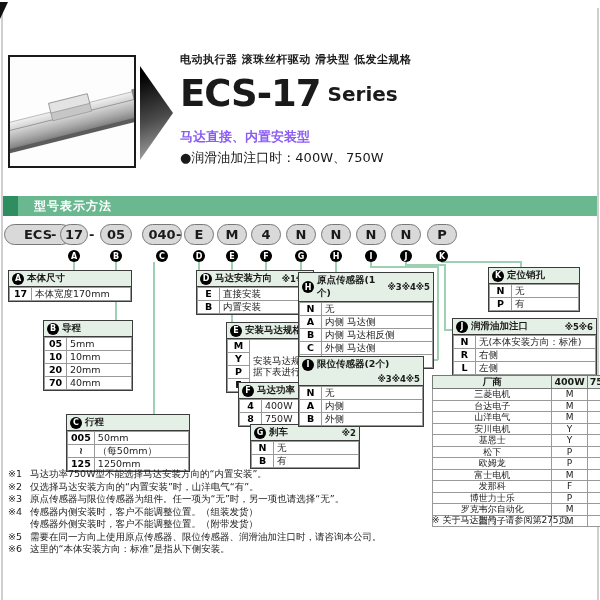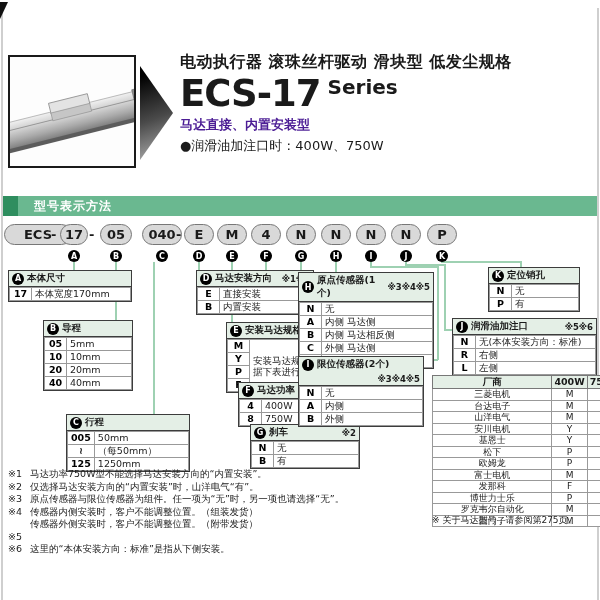--- a/index.html
+++ b/index.html
@@ -14,25 +14,25 @@
   .corner-mark { position:absolute; left:0; top:2px; width:8px; height:17px; background:#111;
     clip-path:polygon(0 0,100% 0,0 100%); z-index:3; }
 
   
   .photo-box { position:absolute; left:8px; top:55px; width:128px; height:113px;
     border:2px solid #1a1a1a; background:#fdfdfd; z-index:2; }
   .big-arrow { position:absolute; left:140px; top:66px; width:33px; height:94px;
     background:linear-gradient(160deg,#000 10%,#4a4a4a 55%,#b5b5b5 100%);
     clip-path:polygon(0 0,100% 50%,0 100%); z-index:2; }
   .head-text { position:absolute; left:180px; top:52px; width:410px; z-index:2; }
-  .subtitle { font-size:16px; font-weight:bold; letter-spacing:0.5px; }
-  .series-line { margin-top:2px; display:flex; align-items:flex-start; }
+  .subtitle { font-size:11px; font-weight:bold; letter-spacing:0.5px; }
+  .series-line { margin-top:8px; display:flex; align-items:center; }
   .series-big { font-size:37px; font-weight:900; letter-spacing:-1px; line-height:1.0; }
   .series-suffix { font-size:20px; font-weight:bold; margin-left:7px; }
-  .type-line { margin-top:4px; font-size:13px; font-weight:bold; color:#4c1d95; }
+  .type-line { margin-top:16px; font-size:13px; font-weight:bold; color:#8b5cf6; }
   .power-line { margin-top:3px; font-size:13px; }
 
   
   .section-bar { position:absolute; left:3px; top:196px; width:594px; height:20px;
     background:#6ab890; display:flex; align-items:center; z-index:2; }
   .section-bar .sq { width:15px; height:20px; background:#2f8e5f; margin-right:16px; flex:none; }
   .section-bar .st { color:#fff; font-size:12px; font-weight:bold; letter-spacing:1px; }
 
   
   .pcol { position:absolute; top:224px; display:flex; flex-direction:column; align-items:center; z-index:2; }
@@ -228,21 +228,21 @@
           </tr>
           <tr>
             <td class="code">10</td>
             <td>10mm</td>
           </tr>
           <tr>
             <td class="code">20</td>
             <td>20mm</td>
           </tr>
           <tr>
-            <td class="code">40</td>
+            <td class="code">70</td>
             <td>40mm</td>
           </tr>
         </tbody>
       </table>
   </div>
 
   <div class="opt" style="left:66px;top:414px;width:124px">
     <div class="tt">
         <span class="ci">C</span>
         <span>行程</span>
@@ -556,20 +556,21 @@
         <span>传感器内侧安装时，客户不能调整位置。（组装发货）</span>
       </div>
 
       <div class="fline">
         <span class="flabel"></span>
         <span>传感器外侧安装时，客户不能调整位置。（附带发货）</span>
       </div>
 
       <div class="fline">
         <span class="flabel">※5</span>
+        <span>需要在同一方向上使用原点传感器、限位传感器、润滑油加注口时，请咨询本公司。</span>
       </div>
 
       <div class="fline">
         <span class="flabel">※6</span>
         <span>这里的“本体安装方向：标准”是指从下侧安装。</span>
       </div>
     </div>
 
 </div>
 

